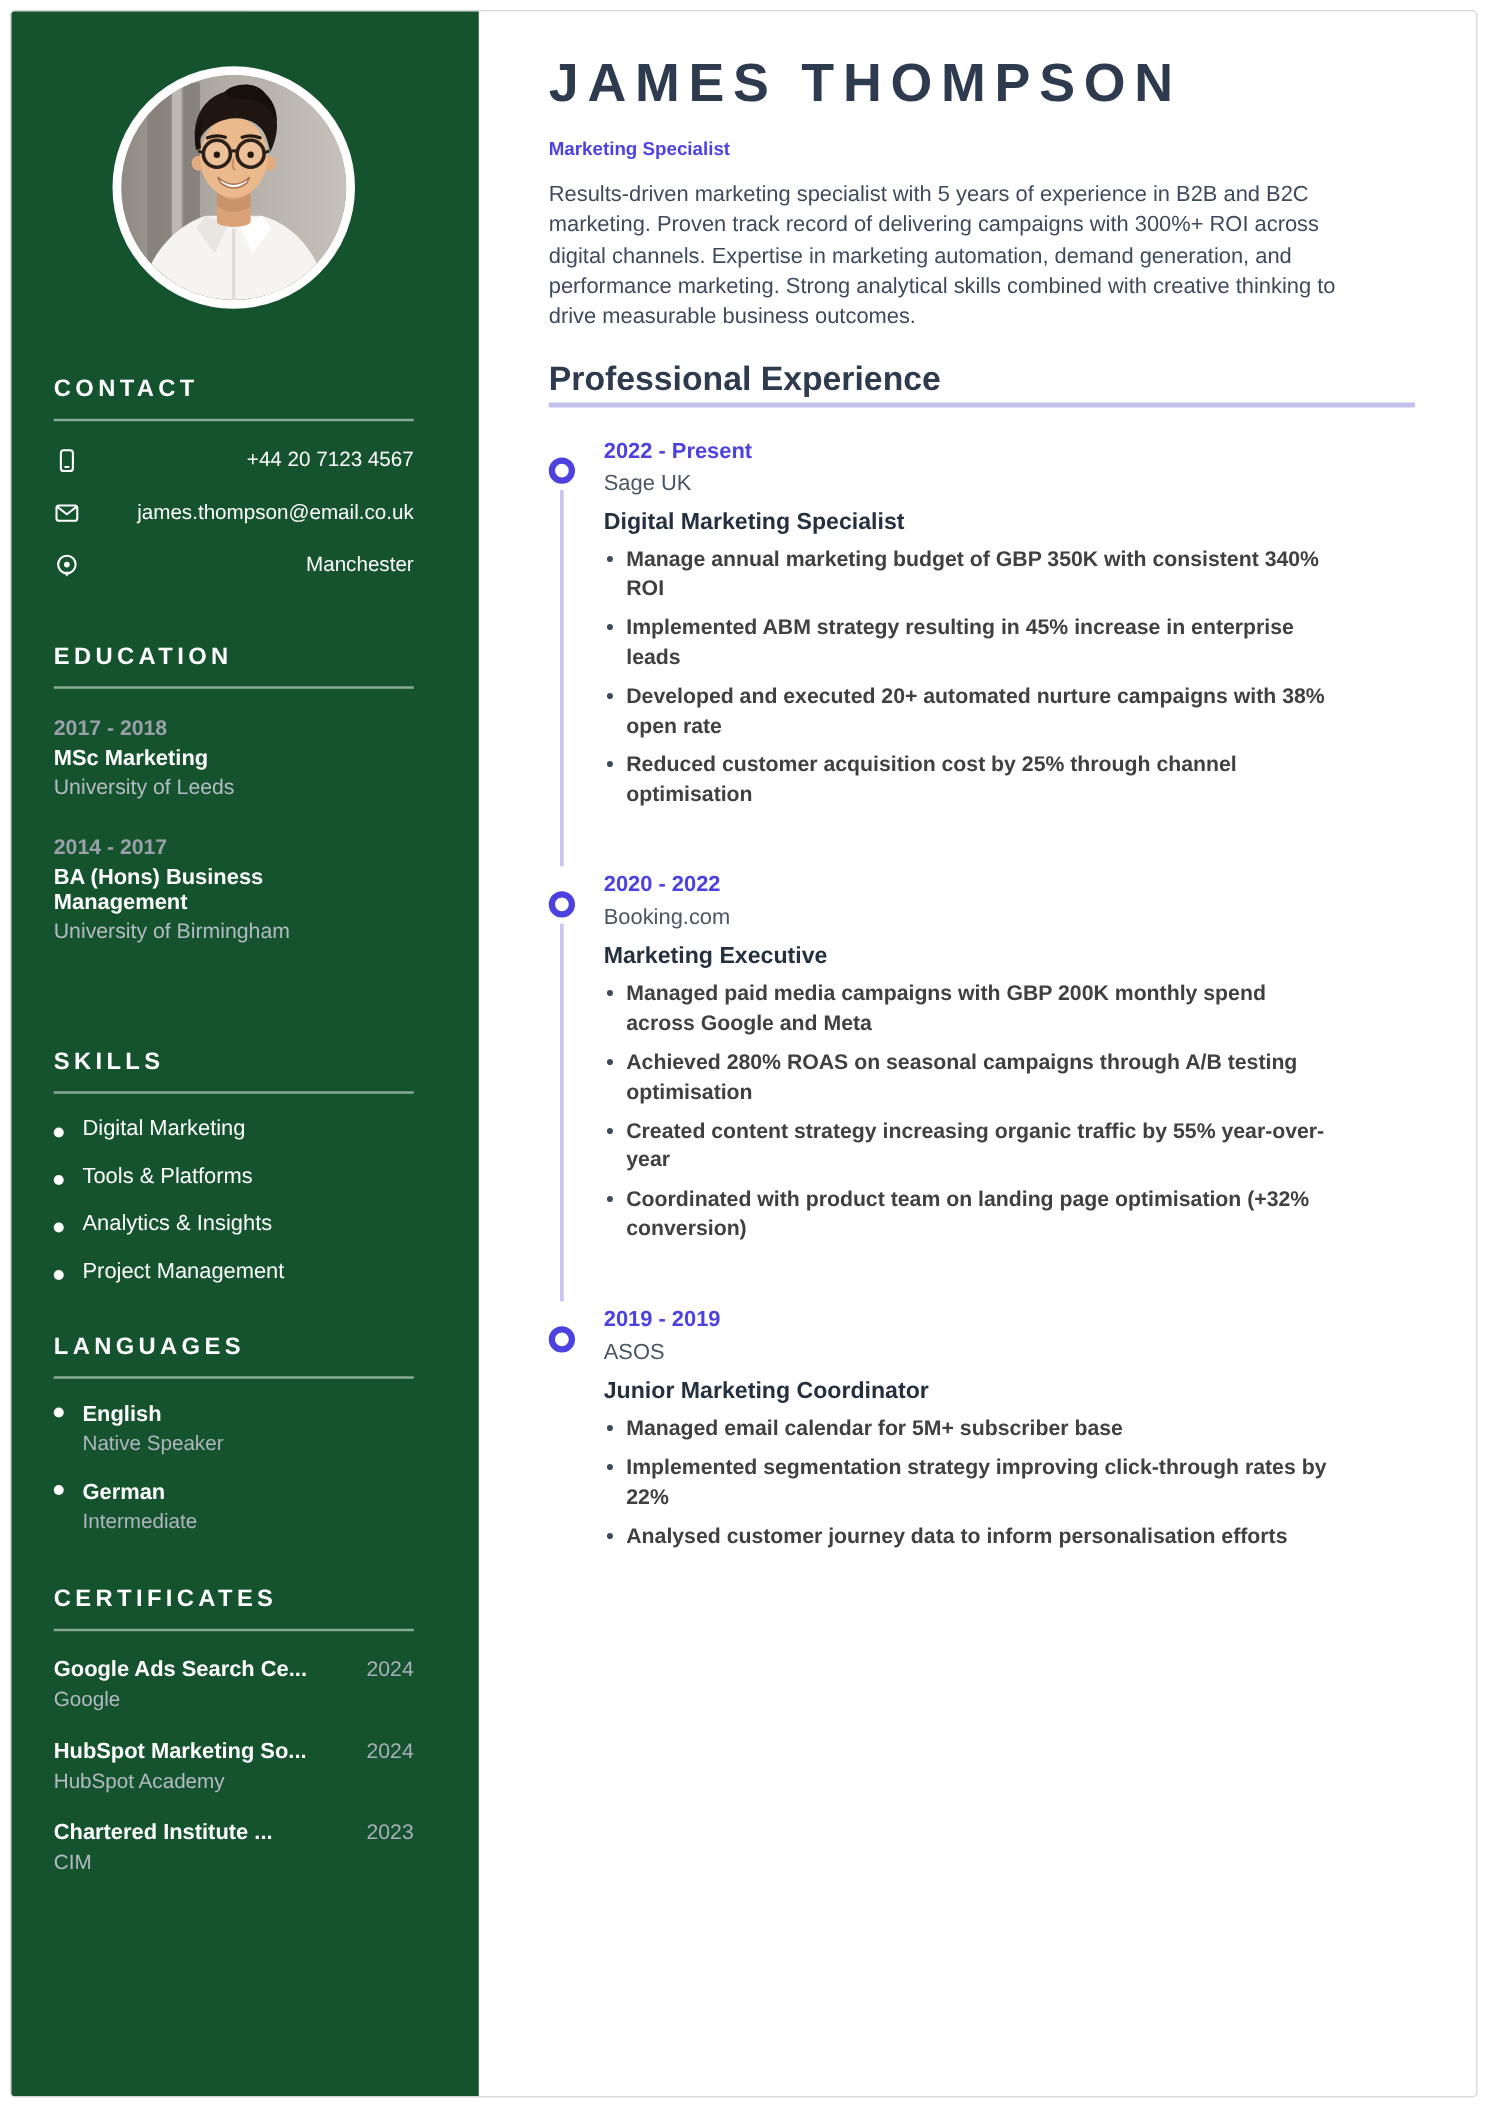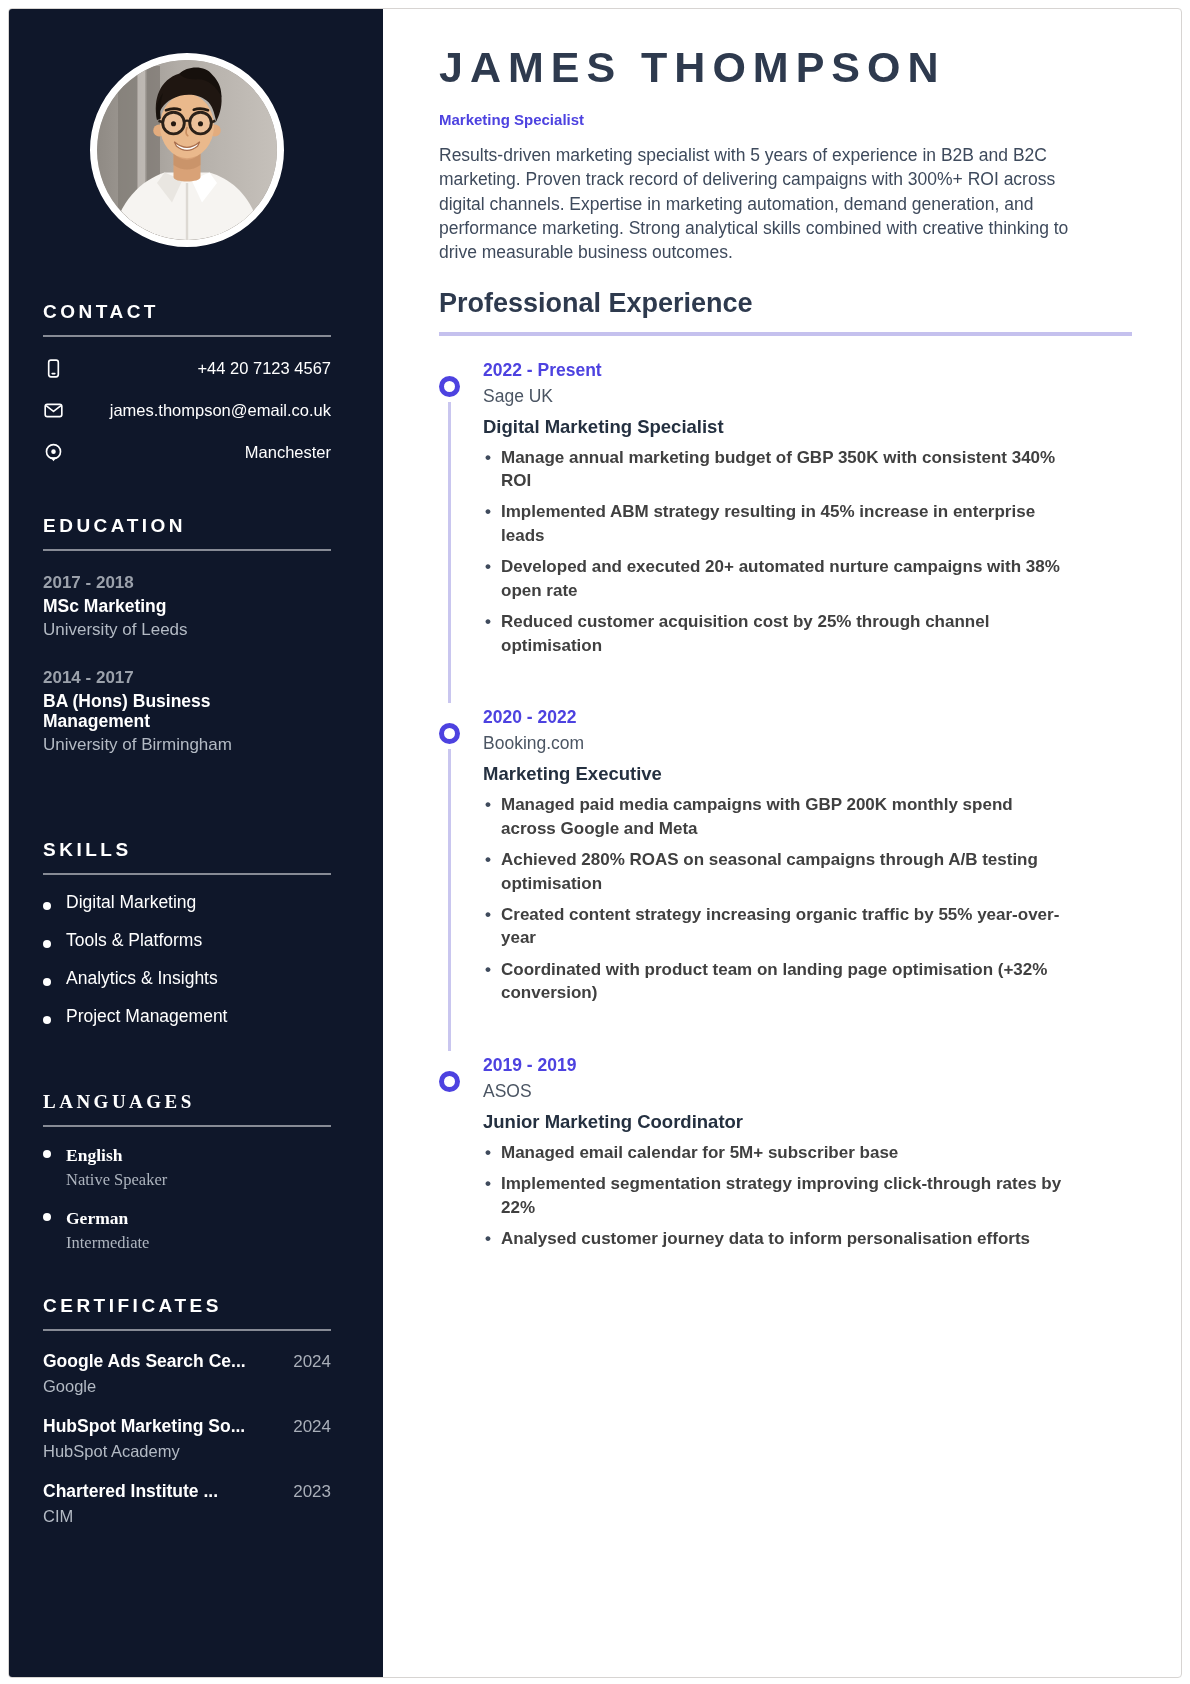--- a/index.html
+++ b/index.html
@@ -4,32 +4,32 @@
 <style>
   * { margin:0; padding:0; box-sizing:border-box; }
   html,body { width:1190px; height:1684px; background:#ffffff; font-family:"Liberation Sans", sans-serif; }
   .page-card {
     position:absolute; left:8px; top:8px; width:1174px; height:1670px;
     border:1px solid #d7d4d2; border-radius:4px; overflow:hidden;
     display:flex; background:#ffffff;
   }
   
   .sidebar {
-    width:374px; flex-shrink:0; background:#0f172a; color:#ffffff;
+    width:374px; flex-shrink:0; background:#14532d; color:#ffffff;
     padding:44px 52px 40px 34px;
   }
   .photo-ring {
     width:194px; height:194px; margin:0 auto; border-radius:50%;
     border:7px solid #ffffff; overflow:hidden; background:#a8a39d;
   }
   .photo-ring svg { display:block; width:100%; height:100%; }
   .side-section { margin-top:52px; }
   .side-section.contact { margin-top:54px; }
   .side-section.skills { margin-top:84px; }
-  .side-section.languages { margin-top:64px;font-family:Liberation Serif, serif; }
+  .side-section.languages { margin-top:40px; }
   .side-section.certificates { margin-top:42px; }
   .side-title {
     font-size:19px; font-weight:700; letter-spacing:3.5px; color:#ffffff;
   }
   .side-divider {
     height:2px; background:rgba(255,255,255,0.5); margin-top:12px; width:288px;
   }
   
   .contact-row { display:flex; align-items:center; gap:15px; margin-top:21px; white-space:nowrap;justify-content:space-between; }
   .contact-row:first-of-type { margin-top:26px; }
@@ -56,21 +56,21 @@
   .cert-name { font-size:17.5px; font-weight:700; color:#ffffff; }
   .cert-year { font-size:17px; color:#a9afb9; }
   .cert-issuer { font-size:16.5px; color:#b3bac4; margin-top:5px; }
   
   .main { flex:1; padding:34px 49px 40px 56px; }
   .name { font-size:43px; font-weight:800; letter-spacing:7px; color:#2e3a4e; }
   .subtitle { margin-top:19px; font-size:15px; font-weight:700; color:#4d42e0; }
   .summary { margin-top:15px; font-size:17.5px; line-height:1.39; color:#3e4a5c; max-width:648px; }
   .exp-heading {
     margin-top:23px; font-size:27px; font-weight:700; color:#2e3a4e;
-    padding-bottom:13px; border-bottom:4px solid #c5c1ee;
+    padding-bottom:3px; border-bottom:4px solid #c5c1ee;
   }
   .timeline { margin-top:24px; }
   .job { position:relative; padding-left:44px; }
   .job + .job { margin-top:50px; }
   .job-marker {
     position:absolute; left:0; top:16px; width:21px; height:21px;
     border:5.5px solid #4d42e0; border-radius:50%; background:#ffffff;
   }
   .job:not(:last-child)::after {
     content:""; position:absolute; left:9px; top:42px; bottom:-46px;

